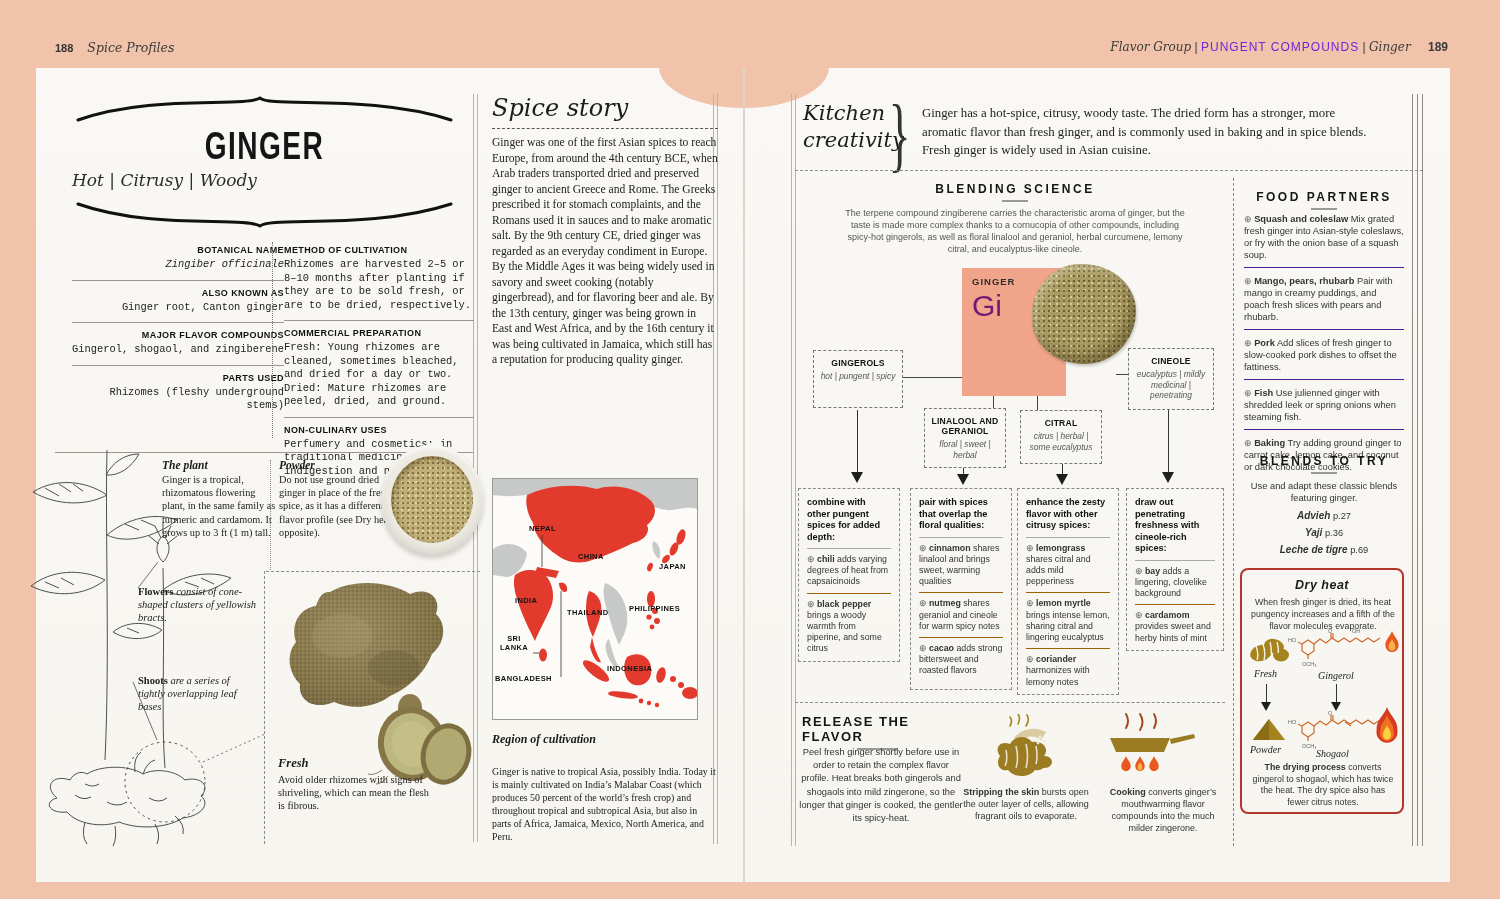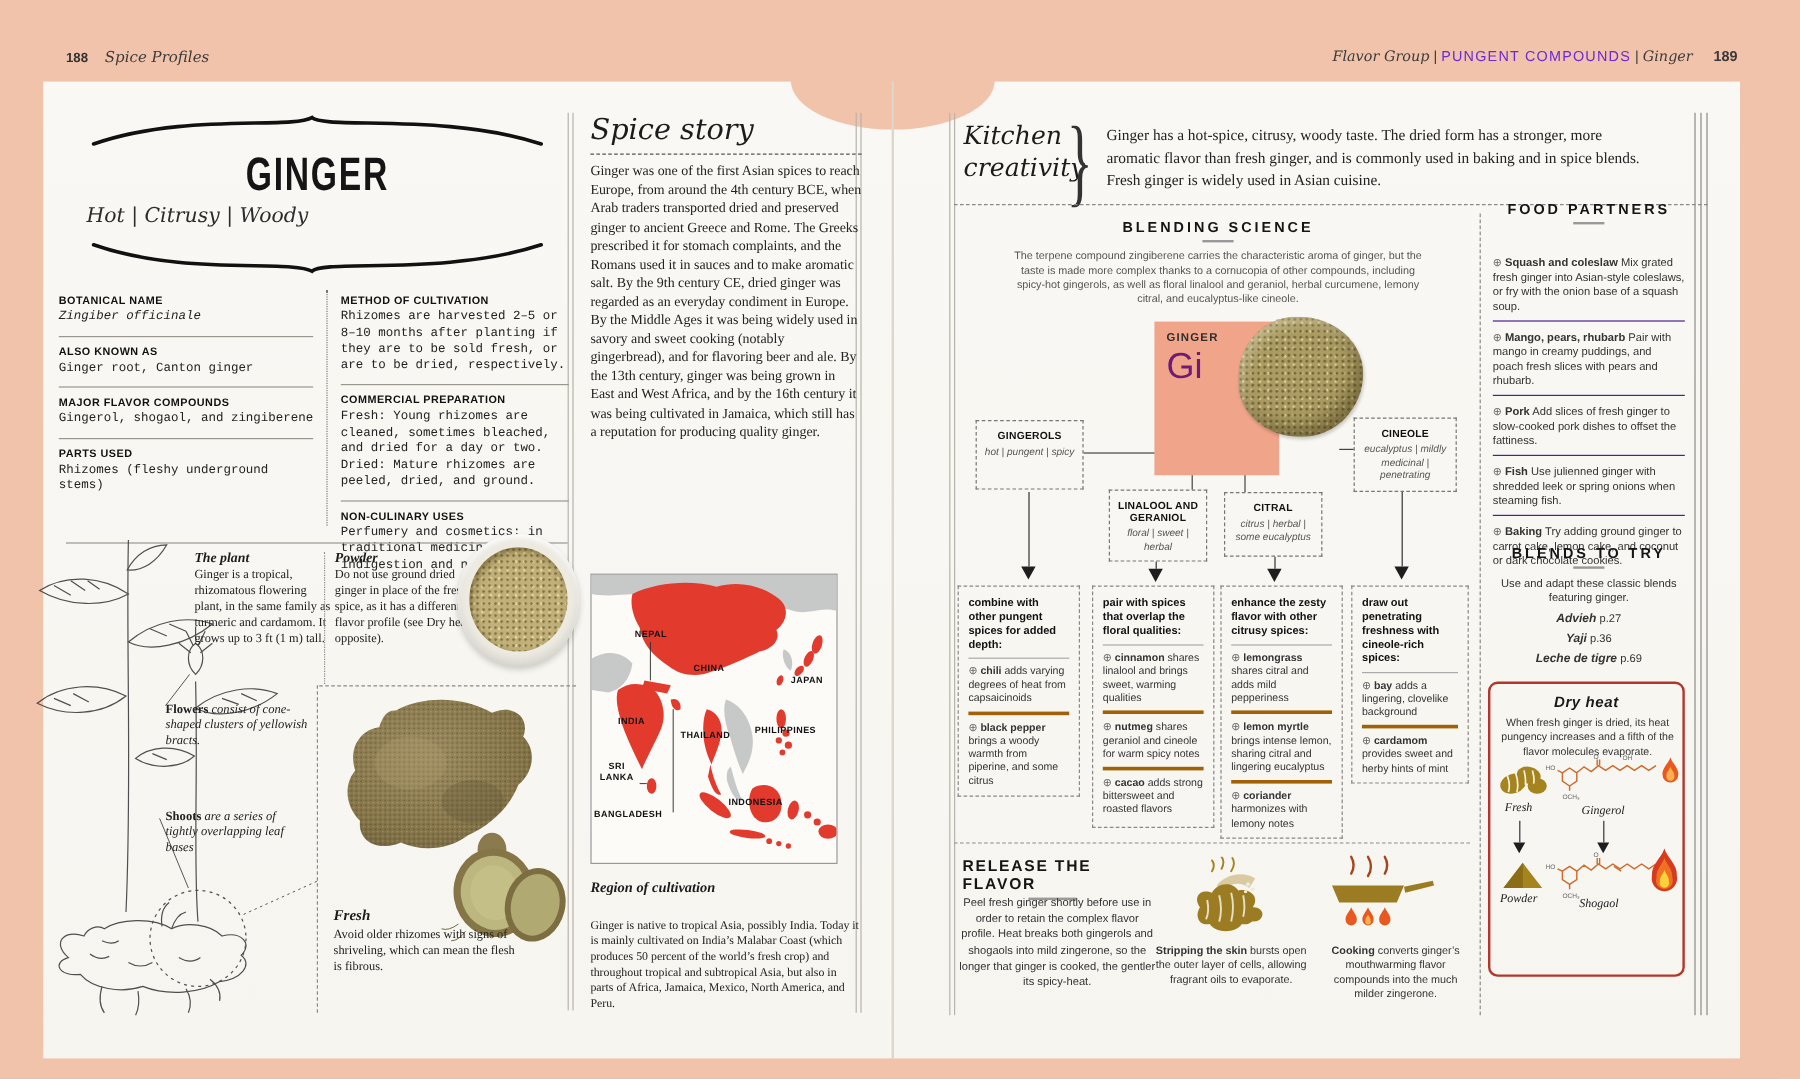--- a/index.html
+++ b/index.html
@@ -18,21 +18,21 @@
 .hdrR{position:absolute;right:52px;top:40px;font-size:12px;color:#3a3a3a;white-space:nowrap}
 .hdrR .it{font-family:"DejaVu Serif",serif;font-style:italic}
 .hdrR .grp{font-weight:normal;letter-spacing:1px;color:#6d28d9}
 .hdrR .pg{font-weight:bold;margin-left:14px}
 .title{position:absolute;left:72px;top:124px;width:385px;text-align:center;font-size:39px;font-weight:bold;letter-spacing:2px;transform:scaleX(.72);color:#151515}
 .tagline{position:absolute;left:72px;top:170px;width:385px;text-align:left;font-family:"DejaVu Serif",serif;font-style:italic;font-size:17px;color:#2c2c2c}
 .flabel{font-weight:bold;font-size:9px;letter-spacing:.4px;color:#111;line-height:12px}
 .fval{font-family:Liberation Mono, monospace;font-size:10.4px;line-height:13.5px;color:#222;margin-top:2px}
 .fgroup{padding:6px 0 8px;border-bottom:1px solid #9a978f}
 .fgroup.last{border-bottom:none}
-.factsL{position:absolute;left:49px;top:238px;width:212px;text-align:left}
+.factsL{position:absolute;left:72px;top:238px;width:212px;text-align:right}
 .factsR{position:absolute;left:284px;top:238px;width:190px;text-align:left}
 .noteT{font-family:"Liberation Serif",serif;font-weight:bold;font-style:italic;font-size:11.5px;color:#1c1c1c}
 .noteB{font-family:"Liberation Serif",serif;font-size:10.3px;line-height:13.2px;color:#222;margin-top:2px}
 .annot{font-family:"Liberation Serif",serif;font-style:italic;font-size:10.5px;line-height:13px;color:#222}
 .annot b{font-style:normal;font-weight:bold}
 .ss-title{font-family:"DejaVu Serif",serif;font-style:italic;font-size:24px;color:#1c1c1c}
 .ss-body{font-family:"Liberation Serif",serif;font-size:11.6px;line-height:15.5px;color:#222;margin-top:6px}
 .map{position:absolute;left:492px;top:478px;width:206px;height:242px;border:1px solid #999;background:#fcfbf8}
 .maplab{position:absolute;font-size:7.5px;font-weight:bold;letter-spacing:.4px;color:#111;line-height:8.5px}
 .capT{font-family:"Liberation Serif",serif;font-weight:bold;font-style:italic;font-size:12px;color:#1b1b1b}
@@ -51,21 +51,21 @@
  background-color:#ab9c63;background-image:radial-gradient(circle at 2px 2px,#6f6134 .9px,transparent 1.3px),radial-gradient(circle at 4px 5px,#d8ca92 .9px,transparent 1.3px);background-size:5px 5px,7px 7px;
  box-shadow:inset -6px -8px 14px rgba(60,48,15,.45), inset 4px 5px 10px rgba(255,250,230,.35), 1px 2px 3px rgba(0,0,0,.2)}
 .cbox{position:absolute;border:1px dashed #777;text-align:center;padding:7px 4px;background:transparent}
 .cbox .nm{font-weight:bold;font-size:8.6px;letter-spacing:.2px;color:#111;line-height:10px}
 .cbox .nt{font-style:italic;font-size:8.4px;color:#555;line-height:10.5px;margin-top:3px}
 .cline{position:absolute;background:#444}
 .ashaft{position:absolute;width:1px;background:#333}
 .ahead{position:absolute;width:0;height:0;border-left:6px solid transparent;border-right:6px solid transparent;border-top:11px solid #1e1e1e}
 .colbox{position:absolute;border:1px dashed #888;padding:8px 8px 6px;font-size:8.8px;line-height:11.2px;color:#333}
 .colhead{font-weight:bold;font-size:9.2px;line-height:11.5px;color:#111;border-bottom:1px solid #aaa;padding-bottom:5px}
-.colitem{padding:5px 0;border-bottom:3px solid #a16207}
+.colitem{padding:5px 0;border-bottom:1px solid #a16207}
 .colitem:last-child{border-bottom:none;padding-bottom:0}
 .oplus{color:#666;font-size:9px}
 .rtf-head{font-weight:bold;font-size:13px;letter-spacing:1.5px;color:#151515}
 .rtf-ul{width:40px;height:2px;background:#999;margin:4px 0 0 55px}
 .rtf-body{position:absolute;left:798px;top:746px;width:166px;text-align:center;font-size:9.3px;line-height:13.2px;color:#333}
 .icap{position:absolute;text-align:center;font-size:9px;line-height:12px;color:#333}
 .fp{position:absolute;left:1244px;top:182px;width:160px}
 .fp-item{padding:7px 0 6px;border-bottom:1px solid #4c1d95;font-size:9.3px;line-height:12px;color:#333}
 .fp-item:last-child{border-bottom:none}
 .btt{position:absolute;left:1244px;top:454px;width:160px;text-align:center}
@@ -404,21 +404,21 @@
       <path d="M18,44 C19.5,48 23,50.5 22.7,54.5 A4.7,4.7 0 1 1 13.3,54.5 C13,50.5 16.5,48 18,44 Z" fill="#e8581f"></path>
       <path d="M32,44 C33.5,48 37,50.5 36.7,54.5 A4.7,4.7 0 1 1 27.3,54.5 C27,50.5 30.5,48 32,44 Z" fill="#e8581f"></path>
       <path d="M46,44 C47.5,48 51,50.5 50.7,54.5 A4.7,4.7 0 1 1 41.3,54.5 C41,50.5 44.5,48 46,44 Z" fill="#e8581f"></path>
       <path d="M32,50 C32.8,52 34.4,53.2 34.2,55.2 A2.4,2.4 0 1 1 29.8,55.2 C29.6,53.2 31.2,52 32,50 Z" fill="#f9b04e"></path>
     </g>
   </svg>
   <div class="icap" style="left:1100px;top:786px;width:126px">
     <b>Cooking</b><span> converts ginger’s mouthwarming flavor compounds into the much milder zingerone.</span>
   </div>
 
-  <div class="abs shead" style="left:1244px;top:167px;width:160px">
+  <div class="abs shead" style="left:1244px;top:190px;width:160px">
     <span>FOOD PARTNERS</span>
     <div class="ul"></div>
   </div>
   <div class="fp" style="top:206px">
     <div class="fp-item"><span class="oplus">⊕</span> <b>Squash and coleslaw</b><span> Mix grated fresh ginger into Asian-style coleslaws, or fry with the onion base of a squash soup.</span></div>
     <div class="fp-item"><span class="oplus">⊕</span> <b>Mango, pears, rhubarb</b><span> Pair with mango in creamy puddings, and poach fresh slices with pears and rhubarb.</span></div>
     <div class="fp-item"><span class="oplus">⊕</span> <b>Pork</b><span> Add slices of fresh ginger to slow-cooked pork dishes to offset the fattiness.</span></div>
     <div class="fp-item"><span class="oplus">⊕</span> <b>Fish</b><span> Use julienned ginger with shredded leek or spring onions when steaming fish.</span></div>
     <div class="fp-item"><span class="oplus">⊕</span> <b>Baking</b><span> Try adding ground ginger to carrot cake, lemon cake, and coconut or dark chocolate cookies.</span></div>
   </div>
@@ -491,15 +491,18 @@
       <text x="8" y="38" font-size="5.5" fill="#666">OCH₃</text>
     </svg>
     <svg class="abs" style="left:132px;top:136px" width="26" height="38" viewBox="0 0 26 38">
       <path d="M13,1 C15.5,9 24,14 23.4,24 A10.6,10.6 0 1 1 2.6,24 C2,14 10.5,9 13,1 Z" fill="#d63b1f"></path>
       <path d="M13,9 C15,15 20,18 19.6,25.5 A7,7 0 1 1 6.4,25.5 C6,18 11,15 13,9 Z" fill="#f07124"></path>
       <path d="M13,19 C14.2,22.5 17,24.5 16.8,28.5 A4,4 0 1 1 9.2,28.5 C9,24.5 11.8,22.5 13,19 Z" fill="#fbd23c"></path>
     </svg>
     <div class="dh-lab" style="left:8px;top:174px">Powder</div>
     <div class="dh-lab" style="left:74px;top:178px">Shogaol</div>
 
+    <div class="dh-cap">
+      <b>The drying process</b><span> converts gingerol to shogaol, which has twice the heat. The dry spice also has fewer citrus notes.</span>
+    </div>
   </div>
 
 </div>
 
 </body></html>

